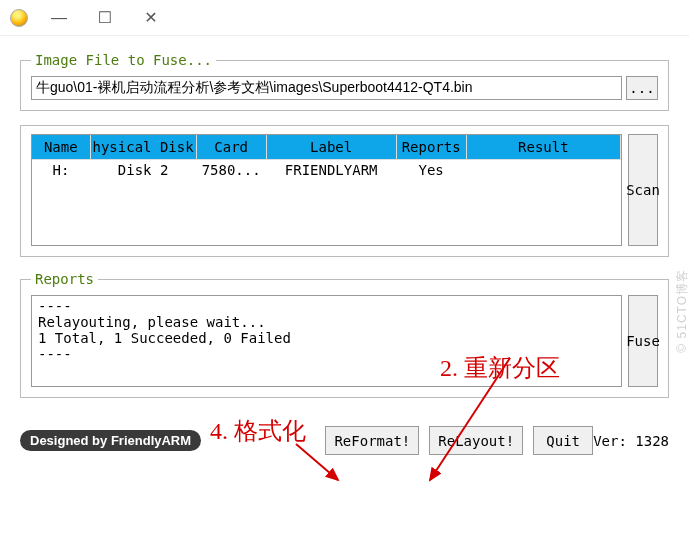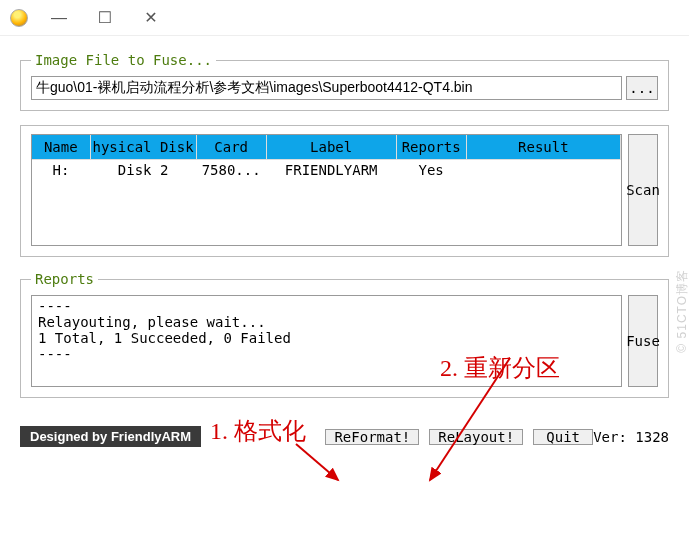--- a/index.html
+++ b/index.html
@@ -124,31 +124,32 @@
       padding: 4px 20px 0 20px;
     }
     .designed {
       background: #3a3a3a;
       color: #fff;
       padding: 3px 10px 2px 10px;
       font-family: Arial, sans-serif;
       font-size: 12px;
       text-align: center;
       line-height: 1.25;
+      border-radius: 12px;
     }
     .designed .line1 { font-weight: bold; font-size: 13px; }
     .designed .line2 { font-size: 10px; color: #ccc; border-top: 1px solid #666; margin-top: 2px; padding-top: 1px; }
     .btn {
       border: 1px solid #999;
       background: #f0f0f0;
       padding: 6px 8px;
       margin-left: 10px;
       font-family: "Consolas", monospace;
       font-size: 14px;
-      height: 16px;
+      height: 29px;
       min-width: 76px;
       display: flex; align-items: center; justify-content: center;
     }
     .spacer { flex: 1; }
     .ver {
       font-family: "Consolas", monospace;
       font-size: 14px;
     }
     .watermark {
       position: absolute;
@@ -238,21 +239,21 @@
   <div class="designed">
     <div class="line1">Designed by FriendlyARM</div>
   </div>
   <div class="spacer"></div>
   <div class="btn">ReFormat!</div>
   <div class="btn">ReLayout!</div>
   <div class="btn" style="min-width:60px">Quit</div>
   <div class="ver">Ver: 1328</div>
 </div>
 
-<div class="annotation" style="left:210px; top:415px;">1. 格式化</div>
+<div class="annotation" style="left:210px; top:415px;">4. 格式化</div>
 <div class="annotation" style="left:440px; top:326px;margin-top:26px;">2. 重新分区</div>
 
 <svg class="arrow" style="left:290px; top:438px;" width="60" height="50">
   <defs>
       <marker id="ah1" markerWidth="8" markerHeight="8" refX="6" refY="3" orient="auto">
         <path d="M0,0 L7,3 L0,6 Z" fill="#d40000"></path>
       </marker>
     </defs>
   <line x1="6" y1="6" x2="48" y2="42" stroke="#d40000" stroke-width="2" marker-end="url(#ah1)"></line>
 </svg>

